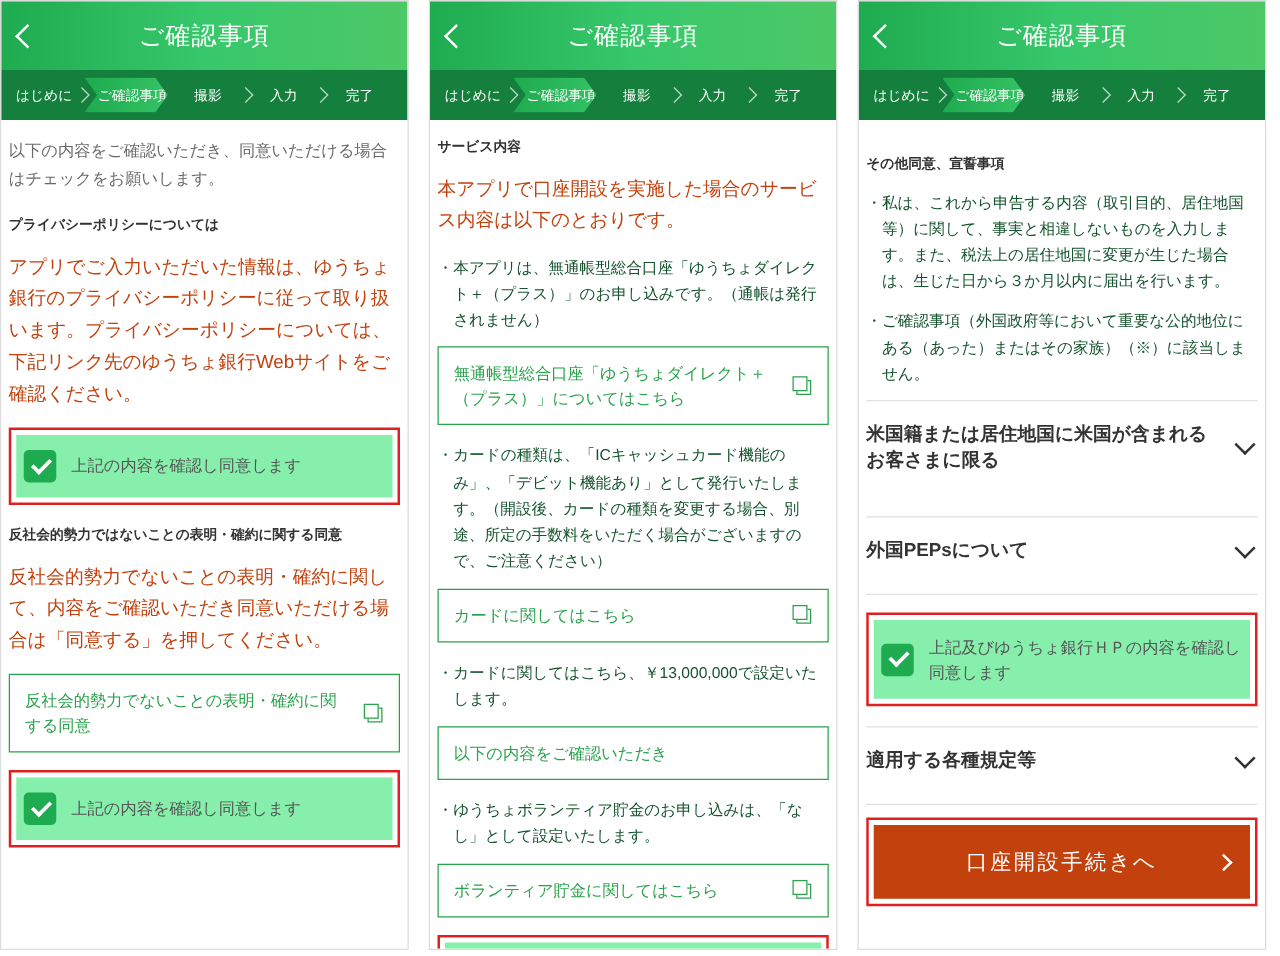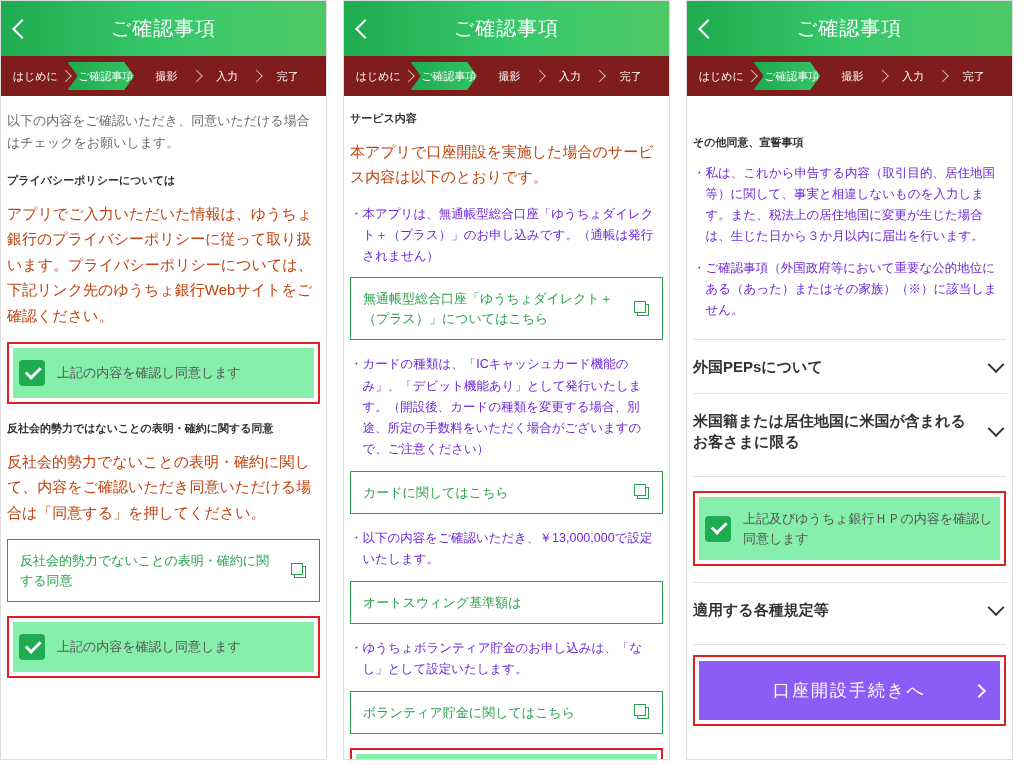--- a/index.html
+++ b/index.html
@@ -43,21 +43,21 @@
     transform: translateY(-50%);
     width: 14px; height: 14px;
     border-left: 2px solid #fff;
     border-bottom: 2px solid #fff;
     transform: translateY(-50%) rotate(45deg);
   }
   .hdr-title { font-size: 20px; font-weight: 400; letter-spacing: 1px; }
   
   .prog {
     height: 40px;
-    background: #7f1d1d;
+    background: #15803d;
     display: flex;
     align-items: center;
     padding: 0 6px;
     font-size: 11px;
     color: #fff;
   }
   .step {
     flex: 1;
     height: 28px;
     display: flex;
@@ -83,21 +83,21 @@
   
   .content {
     flex: 1;
     padding: 14px 6px 20px;
     overflow: hidden;
     position: relative;
   }
   .intro { color:#6a6a6a; line-height:1.7; margin-bottom:18px; }
   .sec-title { font-size:11px; font-weight:600; color:#333; margin:14px 0 12px; line-height:1.5; }
   .para { color:#c2410c; line-height:1.7; margin-bottom:14px; font-size:15px; }
-  .bullet { display:flex; color:#6d28d9; line-height:1.7; font-size:12.5px; margin-bottom:10px;}
+  .bullet { display:flex; color:#14532d; line-height:1.7; font-size:12.5px; margin-bottom:10px;}
   .bullet::before{ content:"・"; }
   .bullet > span{ flex:1; }
   
   .linkbox {
     border:1px solid #29a24b;
     color:#29a24b;
     padding:11px 40px 11px 12px;
     font-size:13px;
     position:relative;
     margin:10px 0 14px;
@@ -150,21 +150,21 @@
   .exp-row .chev{
     position:absolute; right:4px; top:50%;
     width:12px; height:12px;
     border-right:2.5px solid #333;
     border-bottom:2.5px solid #333;
     transform: translateY(-70%) rotate(45deg);
   }
   
   .proceed-wrap{ border:2px solid #e02020; padding:4px; margin-top:10px;}
   .proceed{
-    background:#8b5cf6;
+    background:#c2410c;
     color:#fff;
     font-size:17px;
     padding:18px 10px;
     text-align:center;
     position:relative;
     letter-spacing:2px;
   }
   .proceed .arr{
     position:absolute; right:16px; top:50%;
     width:10px; height:10px;
@@ -259,24 +259,24 @@
         <span class="ext-icon"></span>
       </div>
       <div class="bullet">
           <span>カードの種類は、「ICキャッシュカード機能のみ」、「デビット機能あり」として発行いたします。（開設後、カードの種類を変更する場合、別途、所定の手数料をいただく場合がございますので、ご注意ください）</span>
         </div>
       <div class="linkbox">
         <span>カードに関してはこちら</span>
         <span class="ext-icon"></span>
       </div>
       <div class="bullet">
-          <span>以下の内容をご確認いただき、￥13,000,000で設定いたします。</span>
-        </div>
-      <div class="linkbox">
-        <span>オートスウィング基準額は</span>
+          <span>カードに関してはこちら、￥13,000,000で設定いたします。</span>
+        </div>
+      <div class="linkbox">
+        <span>以下の内容をご確認いただき</span>
       </div>
       <div class="bullet">
           <span>ゆうちょボランティア貯金のお申し込みは、「なし」として設定いたします。</span>
         </div>
       <div class="linkbox">
         <span>ボランティア貯金に関してはこちら</span>
         <span class="ext-icon"></span>
       </div>
       <div class="check-wrap">
         <div class="check-row">
@@ -303,34 +303,34 @@
           <span>撮影</span>
         </div>
       <div class="step plain">
           <span>入力</span>
         </div>
       <div class="step">
           <span>完了</span>
         </div>
     </div>
     <div class="content">
-      <div class="sec-title" style="margin-top:24px">その他同意、宣誓事項</div>
+      <div class="sec-title" style="margin-top:13px">その他同意、宣誓事項</div>
       <div class="bullet" style="margin-top:10px">
           <span>私は、これから申告する内容（取引目的、居住地国等）に関して、事実と相違しないものを入力します。また、税法上の居住地国に変更が生じた場合は、生じた日から３か月以内に届出を行います。</span>
         </div>
       <div class="bullet">
           <span>ご確認事項（外国政府等において重要な公的地位にある（あった）またはその家族）（※）に該当しません。</span>
         </div>
 
+      <div class="exp-row">
+        <span>米国籍または居住地国に米国が含まれるお客さまに限る</span>
+        <span class="chev"></span>
+      </div>
       <div class="exp-row" style="margin-top:18px">
         <span>外国PEPsについて</span>
-        <span class="chev"></span>
-      </div>
-      <div class="exp-row">
-        <span>米国籍または居住地国に米国が含まれるお客さまに限る</span>
         <span class="chev"></span>
       </div>
       <div class="bottom-line"></div>
 
       <div class="check-wrap" style="margin-top:14px">
         <div class="check-row">
           <span class="cb"></span>
           <span class="check-label">上記及びゆうちょ銀行ＨＰの内容を確認し同意します</span>
         </div>
       </div>

